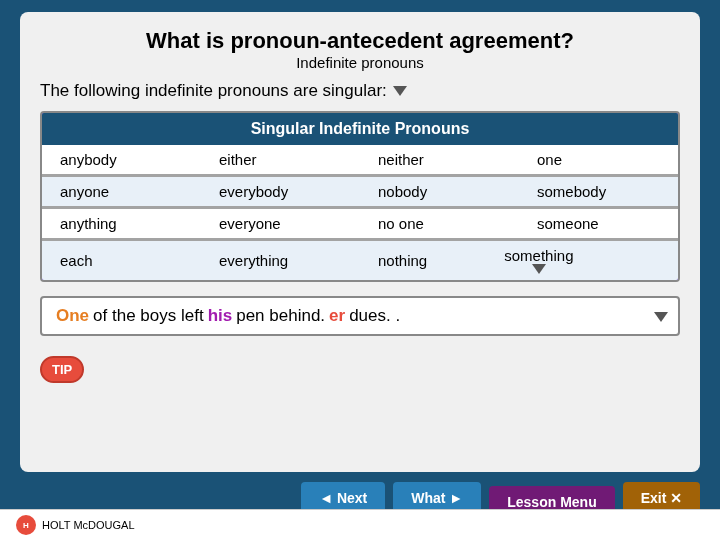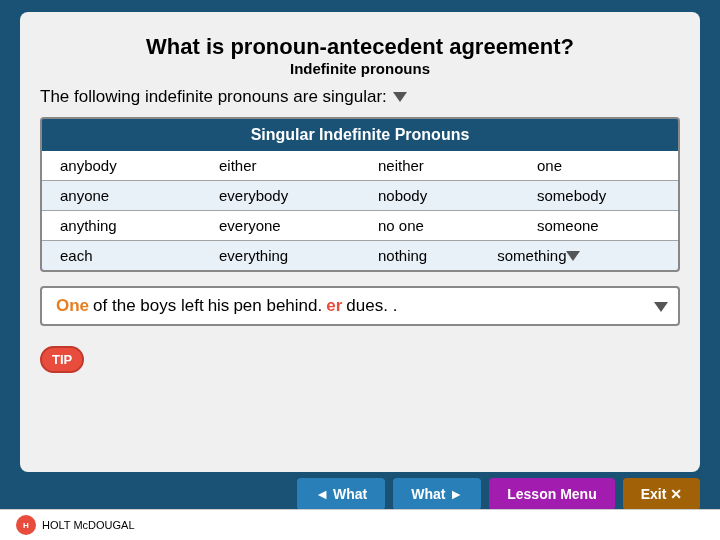--- a/index.html
+++ b/index.html
@@ -20,26 +20,25 @@
       min-height: 460px;
     }
     .title-section {
       text-align: center;
       margin-bottom: 10px;
     }
     .main-title {
       font-size: 22px;
       font-weight: bold;
       color: #000;
-      margin-top: 6px;
     }
     .subtitle {
       font-size: 15px;
       color: #000;
-      font-weight: bold;
+      font-weight: normal;
     }
     .following-text {
       font-size: 17px;
       color: #000;
       margin-bottom: 10px;
       display: flex;
       align-items: center;
       gap: 6px;
     }
     .dropdown-arrow {
@@ -67,21 +66,21 @@
       padding: 7px 0;
     }
     table {
       width: 100%;
       border-collapse: collapse;
     }
     table td {
       padding: 6px 18px;
       font-size: 15px;
       color: #000;
-      border-bottom: 1px solid #a3a3a3;
+      border-bottom: 3px solid #a3a3a3;
       width: 25%;
     }
     table tr:last-child td {
       border-bottom: none;
     }
     table tr:nth-child(even) {
       background: #e8f0f8;
     }
     table tr:nth-child(odd) {
       background: #fff;
@@ -96,22 +95,22 @@
       display: flex;
       align-items: center;
       gap: 4px;
       position: relative;
     }
     .example-box .word-one {
       color: #e67e22;
       font-weight: bold;
     }
     .example-box .word-his {
-      color: #000000;
-      font-weight: normal;
+      color: #a21caf;
+      font-weight: bold;
     }
     .example-box .word-er {
       color: #e74c3c;
       font-weight: bold;
     }
     .example-dropdown {
       position: absolute;
       right: 10px;
       top: 50%;
       transform: translateY(-50%);
@@ -147,21 +146,22 @@
       border-radius: 4px;
       padding: 8px 18px;
       font-size: 14px;
       font-weight: bold;
       cursor: pointer;
       display: flex;
       align-items: center;
       gap: 5px;
     }
     .nav-btn.lesson {
-      background: #a21caf;
+      background: #701a75;
+      margin-top: 8px;
     }
     .nav-btn.exit-btn {
       background: #a16207;
     }
     .holt-footer {
       width: 100%;
       background: white;
       position: absolute;
       bottom: 0;
       left: 0;
@@ -222,21 +222,21 @@
         <tr>
           <td>anything</td>
           <td>everyone</td>
           <td>no one</td>
           <td>someone</td>
         </tr>
         <tr>
           <td>each</td>
           <td>everything</td>
           <td>nothing</td>
-          <td style="display:flex;align-items:center;justify-content:center;">
+          <td style="display:flex;align-items:center;justify-content:flex-start;flex-direction:column;">
             <span>something</span>
             <span class="dropdown-arrow table-last-row-arrow"></span>
           </td>
         </tr>
       </tbody>
     </table>
   </div>
 
   <div class="example-box">
     <span class="word-one">One</span>
@@ -249,21 +249,21 @@
       <span class="dropdown-arrow"></span>
     </span>
   </div>
 
   <div class="bottom-bar">
     <span class="tip-badge">TIP</span>
   </div>
 </div>
 
 <div class="footer-bar">
-  <button class="nav-btn">◄  What</button>
+  <button class="nav-btn">◄  Next</button>
   <button class="nav-btn">What  ►</button>
   <button class="nav-btn lesson">Lesson Menu</button>
   <button class="nav-btn exit-btn">Exit  ✕</button>
 </div>
 
 <div class="holt-footer">
   <div class="holt-logo">
     <div style="background:#e74c3c;width:20px;height:20px;border-radius:50%;display:flex;align-items:center;justify-content:center;">
       <span style="color:white;font-size:8px;font-weight:bold;">H</span>
     </div>

